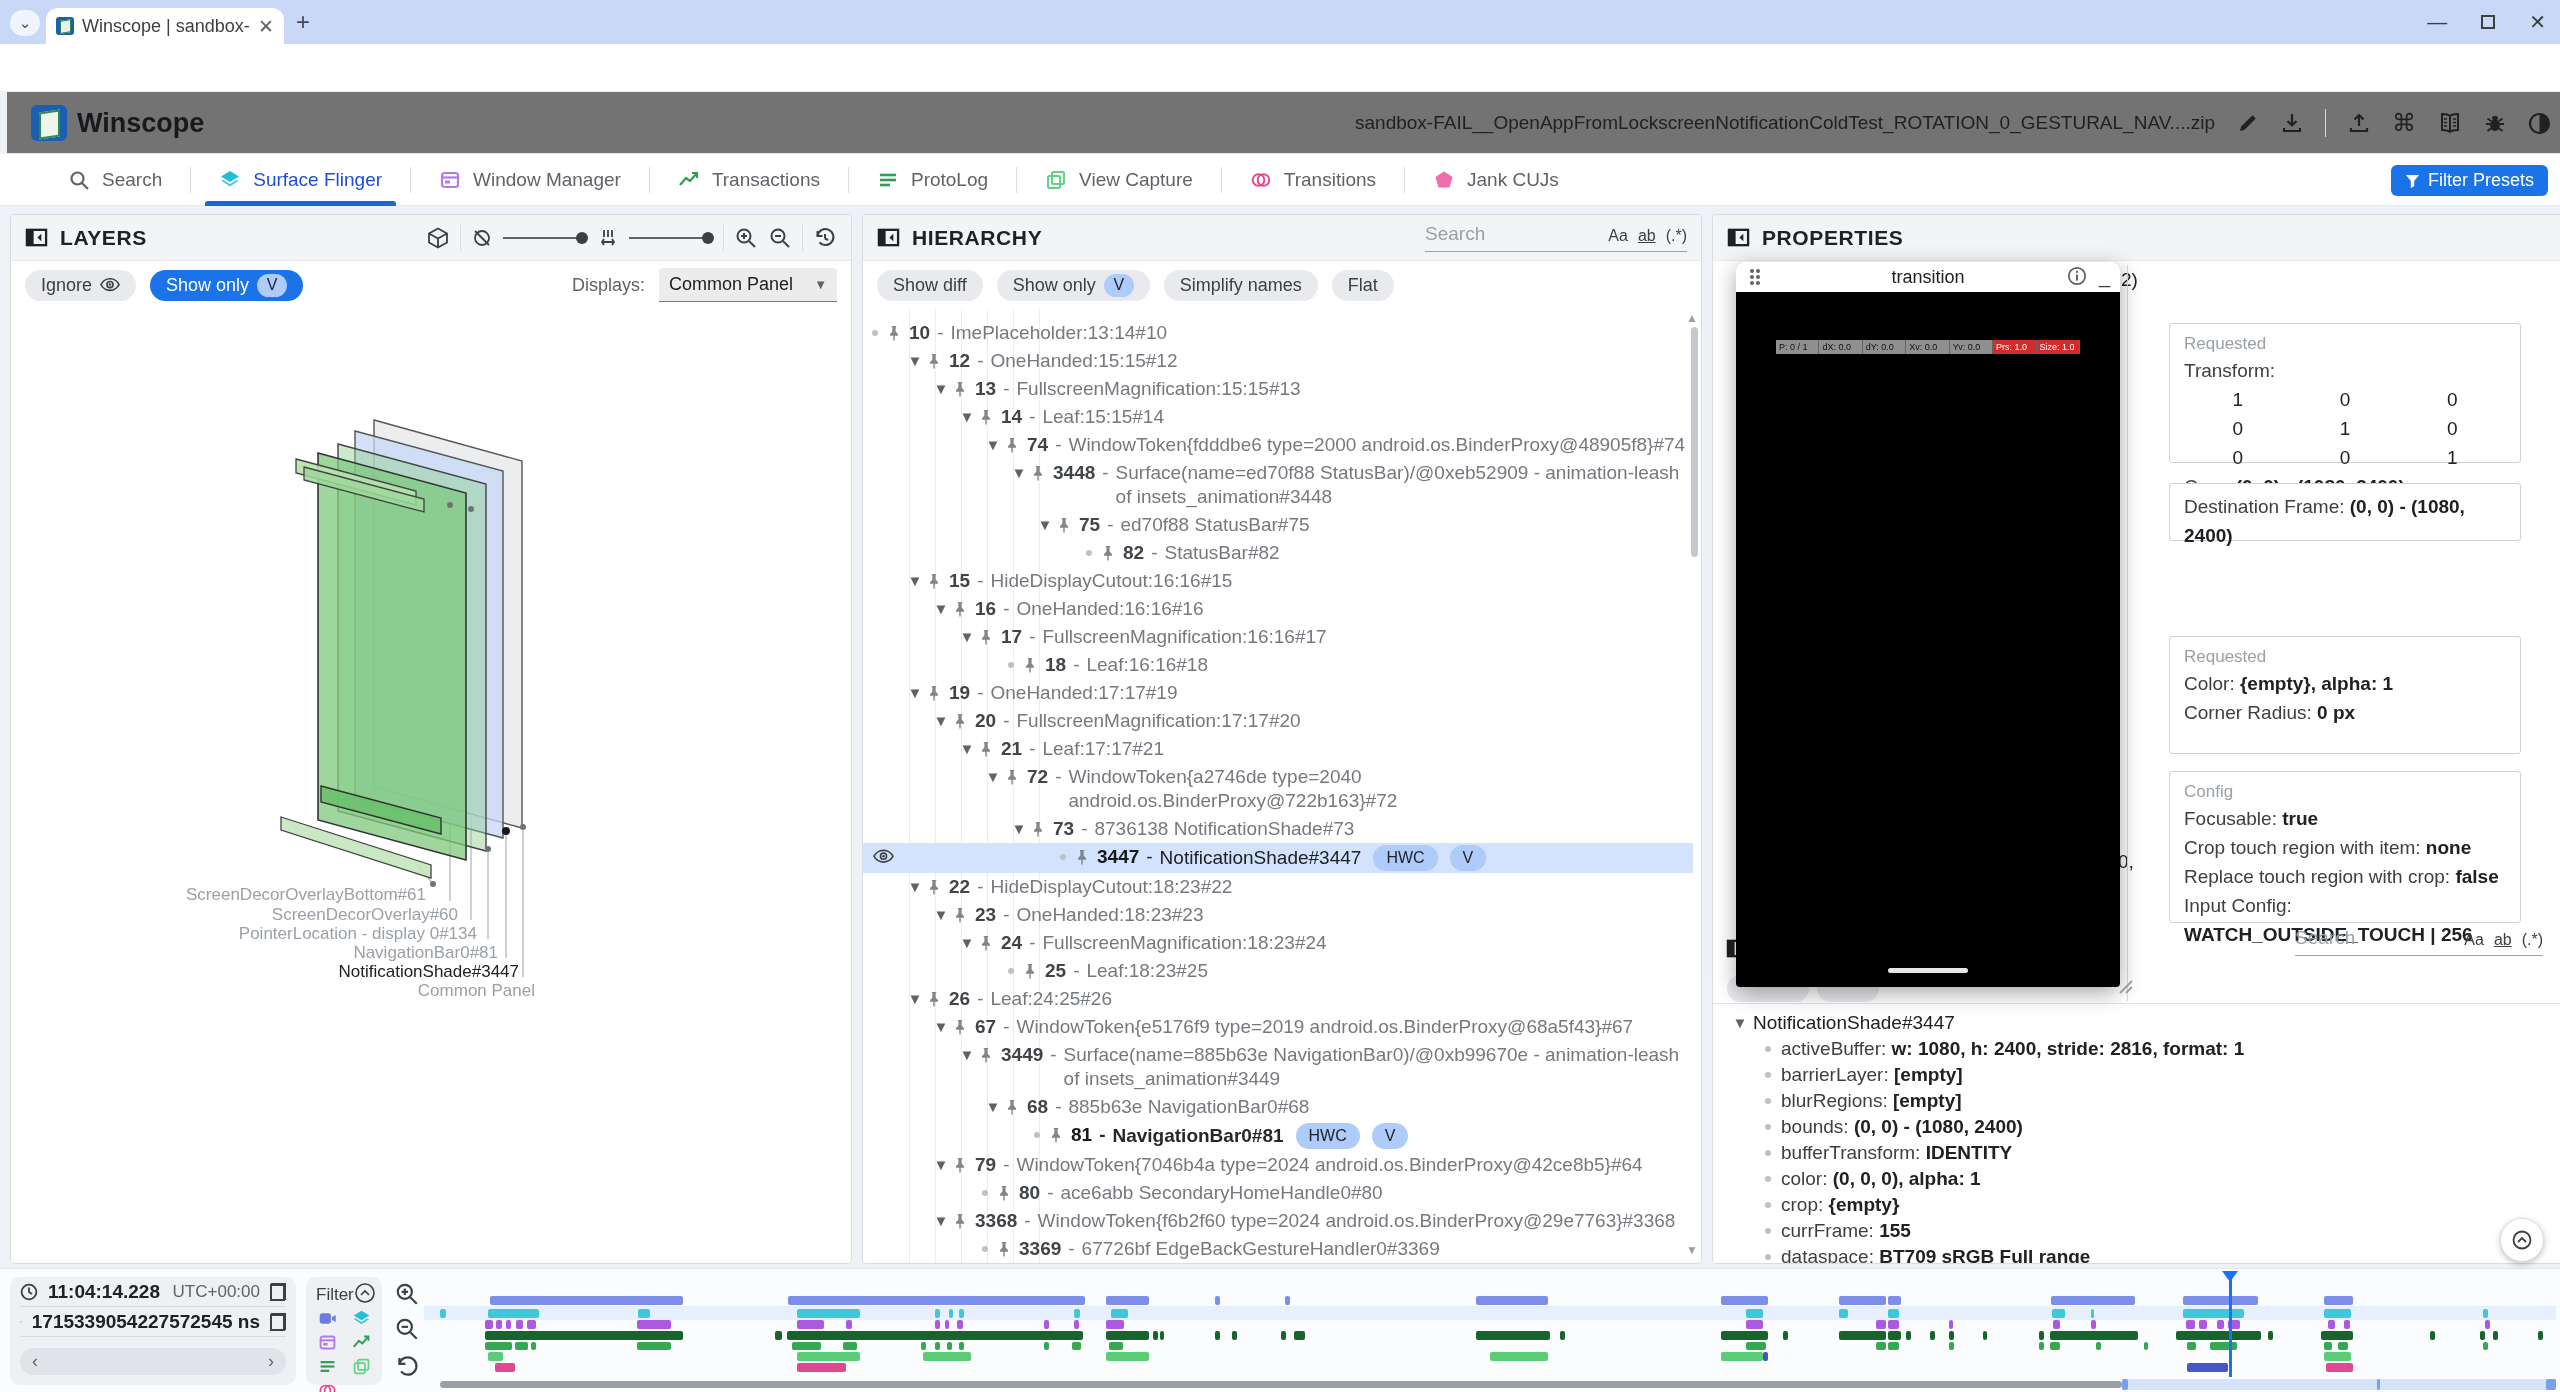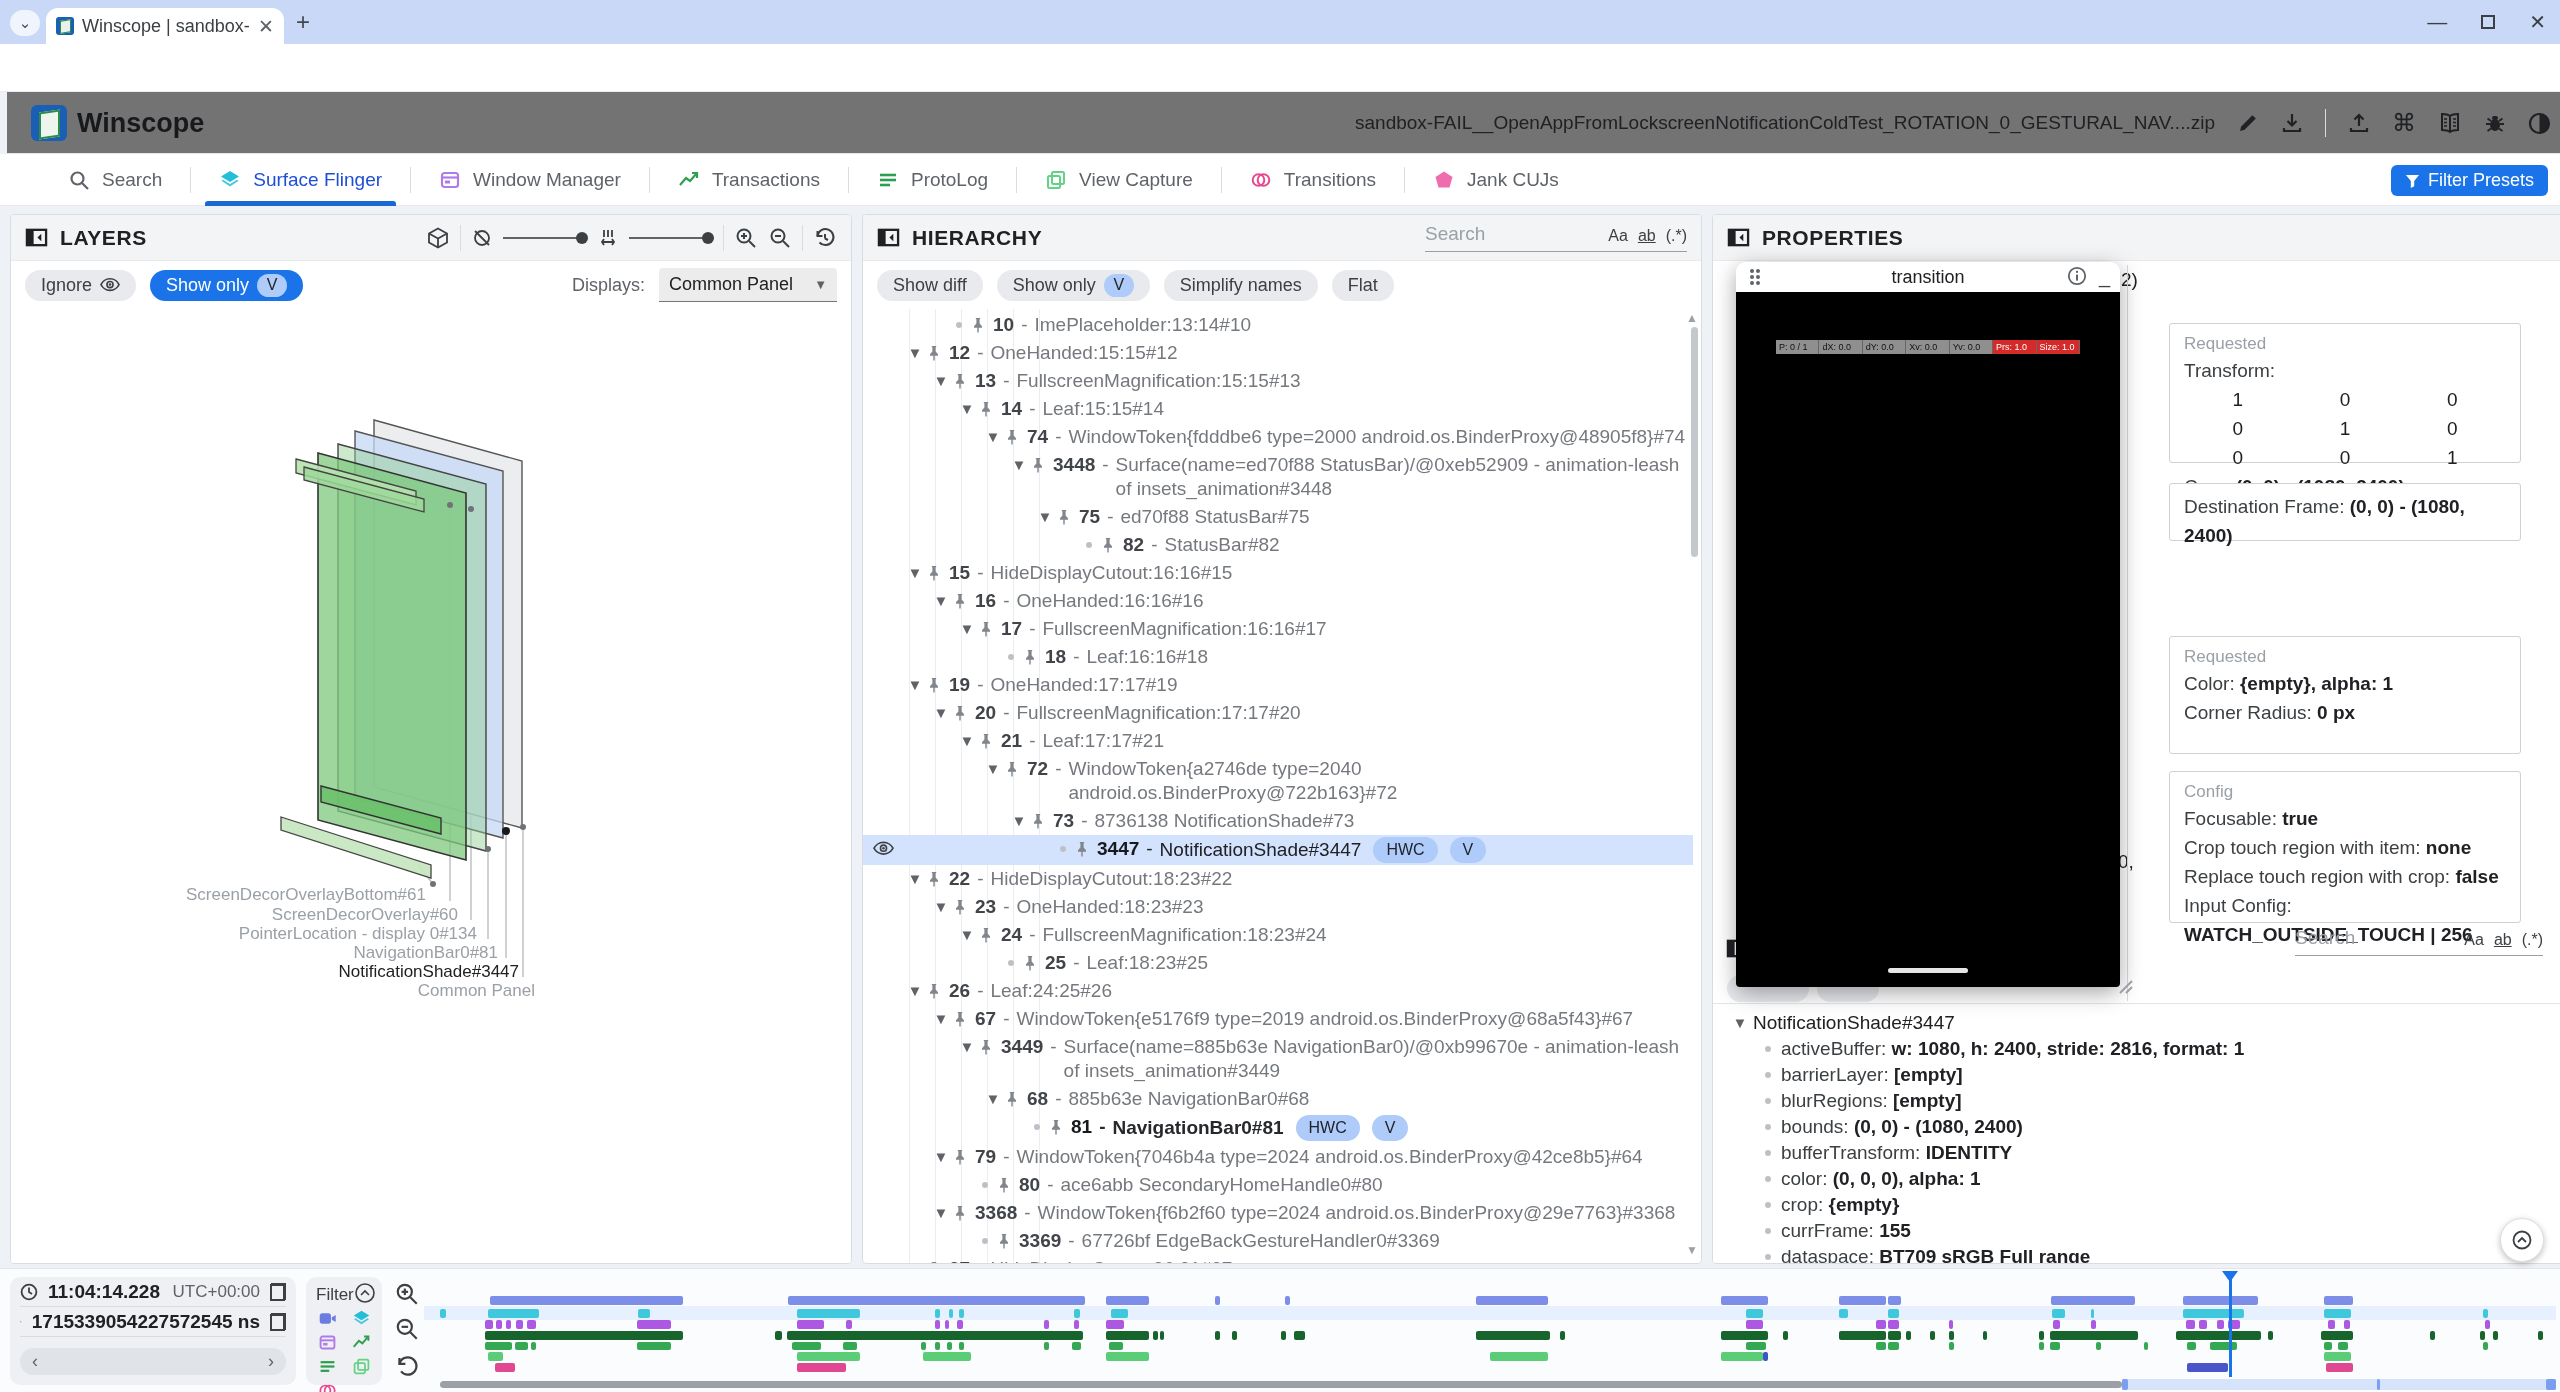--- a/index.html
+++ b/index.html
@@ -482,21 +482,21 @@
           <span>Flat</span>
         </div>
     </div>
     <div class="tree" id="htree">
         <div class="guide" style="left: 46px;"></div>
         <div class="guide" style="left: 72px;"></div>
         <div class="guide" style="left: 98px;"></div>
         <div class="guide" style="left: 124px;"></div>
         <div class="guide" style="left: 150px;"></div>
         <div class="guide" style="left: 176px;"></div>
-        <div class="trow" style="padding-left: 84px;">
+        <div class="trow" style=" margin-top: 8px;">
           <span class="dotlf">
             <i></i>
           </span>
           <span class="pin">
             <svg width="14" height="16" viewBox="0 0 14 16" fill="currentColor">
               <path d="M9.5 1h-5l.9 1.6v4L3 9.2v1.6h3.3V15l.7 1 .7-1v-4.2H11V9.2L8.6 6.6v-4z"></path>
             </svg>
           </span>
           <span class="nid">10</span>
           <span class="dash">-</span>

